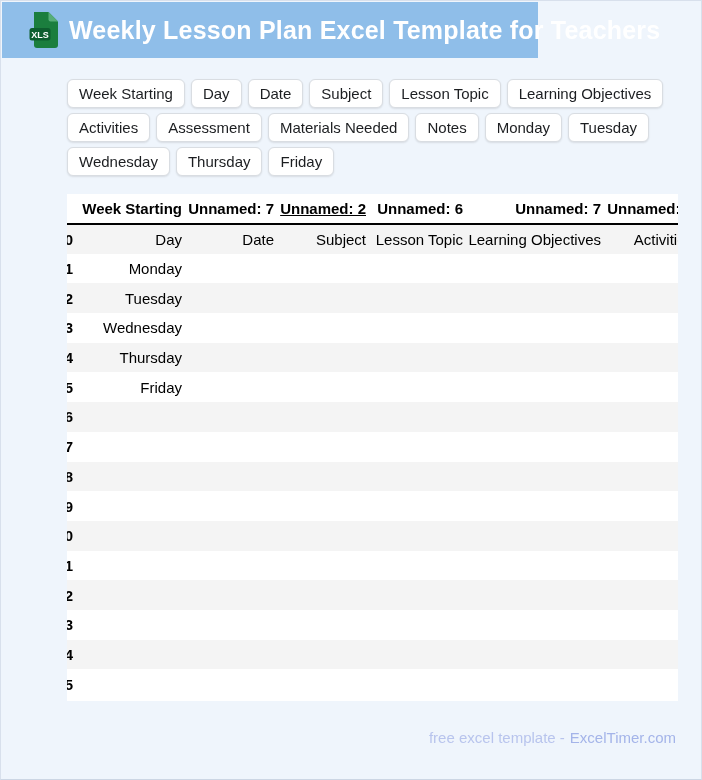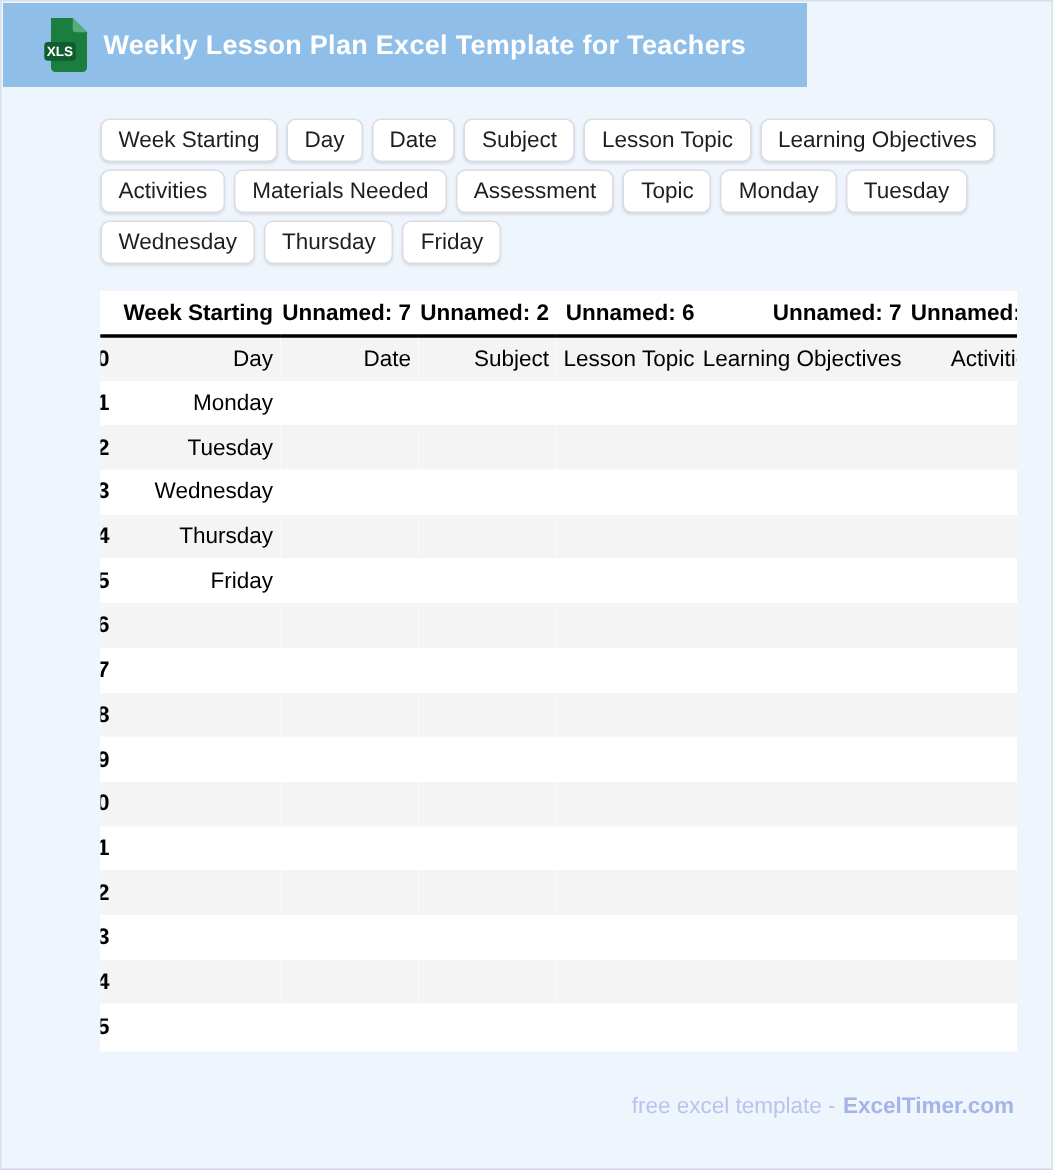--- a/index.html
+++ b/index.html
@@ -18,21 +18,21 @@
   
   .banner {
     position: absolute; left: 1px; top: 1px;
     width: 536px; height: 56px;
     background: #8fbee9;
     display: flex; align-items: center;
     padding-left: 27px;
   }
   .banner h1 {
     color: #ffffff;
-    font-size: 18px;
+    font-size: 25px;
     font-weight: bold;
     letter-spacing: 0.2px;
     margin-left: 10px;
     white-space: nowrap;
   }
   .file-icon { display: inline-flex; flex: 0 0 auto; }
 
   
   .chips {
     position: absolute; left: 66px; top: 78px;
@@ -92,21 +92,21 @@
   table.df tbody tr:nth-child(even) { background: #ffffff; }
 
   
   .footer {
     position: absolute; right: 25px; top: 728px;
     font-size: 15px;
     color: #b8c4ed;
     white-space: nowrap;
   }
   .footer .brand {
-    font-weight: bold;
+    font-weight: normal;
     color: #a4b4e9;
     margin-left: 5px;
     text-decoration: none;
     cursor: pointer;
     margin-top: 14px;
   }
 </style>
 </head>
 <body>
 
@@ -125,38 +125,38 @@
   </header>
 
   <div class="chips" id="chips">
       <span class="chip">Week Starting</span>
       <span class="chip">Day</span>
       <span class="chip">Date</span>
       <span class="chip">Subject</span>
       <span class="chip">Lesson Topic</span>
       <span class="chip">Learning Objectives</span>
       <span class="chip">Activities</span>
+      <span class="chip">Assessment</span>
       <span class="chip">Materials Needed</span>
-      <span class="chip">Assessment</span>
-      <span class="chip">Topic</span>
+      <span class="chip">Notes</span>
       <span class="chip">Monday</span>
       <span class="chip">Tuesday</span>
       <span class="chip">Wednesday</span>
       <span class="chip">Thursday</span>
       <span class="chip">Friday</span>
     </div>
 
   <div class="table-clip">
     <table class="df">
       <thead>
         <tr id="thead-row">
             <th style="width: 23px;"></th>
             <th style="width: 109px;">Week Starting</th>
             <th style="width: 92px;">Unnamed: 7</th>
-            <th style="width: 92px;">Unnamed: 2</th>
+            <th style="width: 92px; text-decoration: underline;">Unnamed: 2</th>
             <th style="width: 97px;">Unnamed: 6</th>
             <th style="width: 138px;">Unnamed: 7</th>
             <th style="width: 92px;">Unnamed: 5</th>
           </tr>
       </thead>
       <tbody id="tbody">
           <tr>
             <th>0</th>
             <td>Day</td>
             <td>Date</td>

